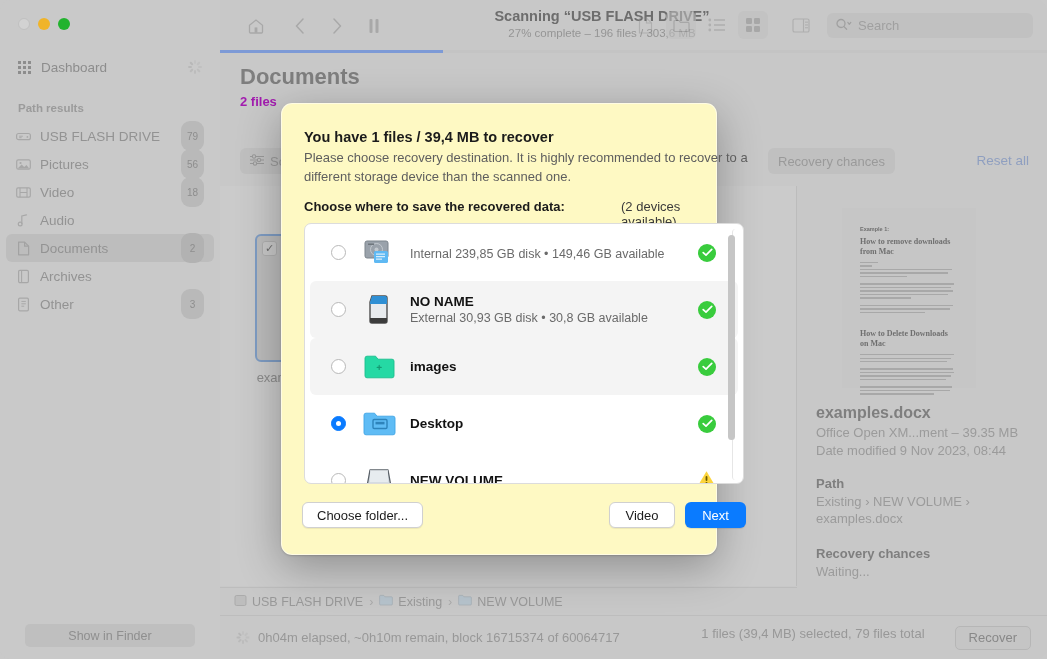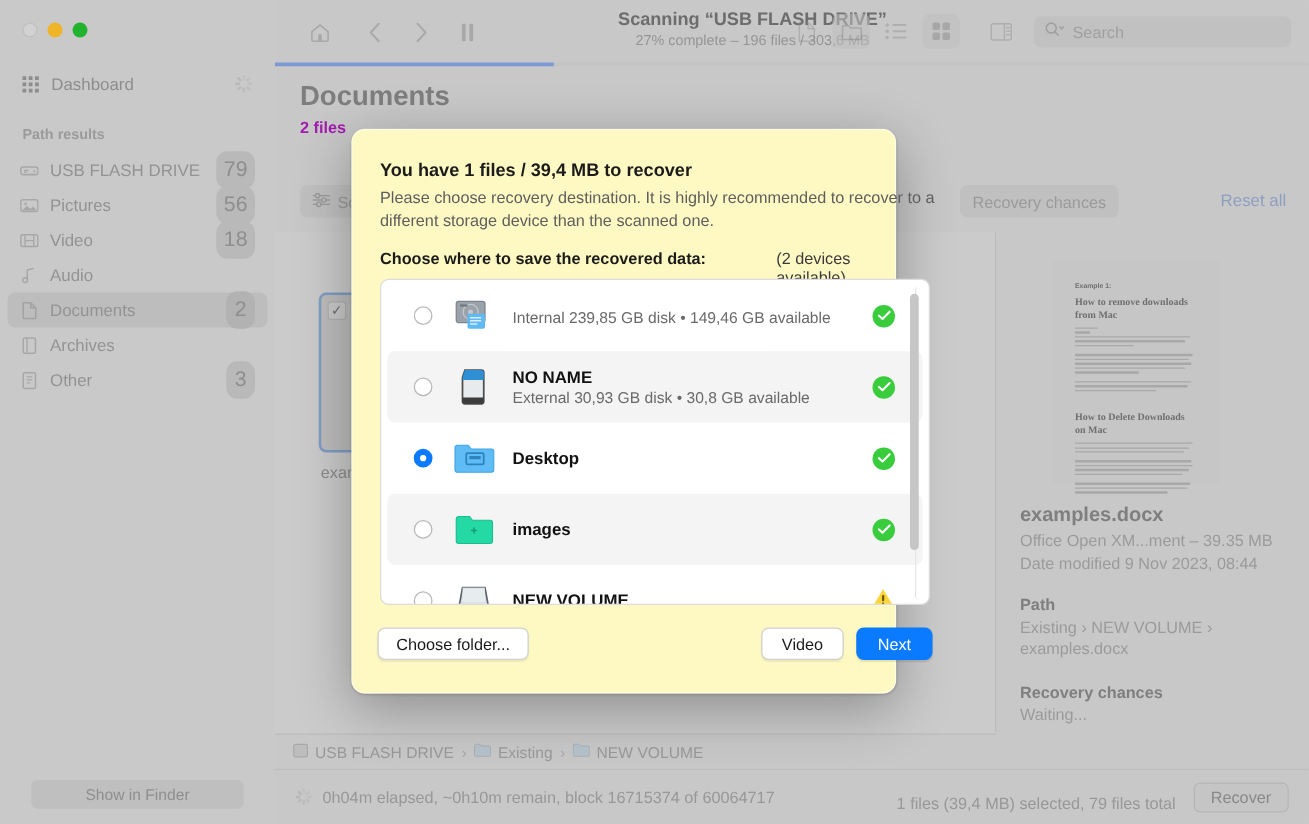--- a/index.html
+++ b/index.html
@@ -60,21 +60,21 @@
   .nav-item {
     display: flex; align-items: center; gap: 9px;
     height: 28px; padding: 0 10px; margin: 0 0 0 0;
     border-radius: 6px; color: #939393; font-size: 13.5px;
   }
   .nav-item.active { background: #bdbdbd; }
   .nav-item .nlabel { flex: 1; white-space: nowrap; }
   .badge {
     min-width: 23px; height: 30px; padding: 0 6px;
     background: #b9b9b9; border-radius: 9px;
-    font-size: 17px; color: #8e8e8e;
+    font-size: 10px; color: #8e8e8e;
     display: flex; align-items: center; justify-content: center;
   }
   .nav-item.active .badge { background: #b2b2b2; }
   .nicon { width: 15px; height: 15px; flex: 0 0 15px; opacity: .55; }
   .nicon svg { display: block; }
 
   .finder-btn {
     position: absolute; left: 25px; bottom: 12px;
     width: 170px; height: 23px; border-radius: 5px;
     background: #bfbfbf; color: #8f8f8f;
@@ -220,21 +220,21 @@
   .bc-sep { color: #aaa; }
   .bc-item { display:flex; align-items:center; gap:5px; }
 
   .statusbar {
     position: absolute; left: 0; bottom: 0; width: 827px; height: 44px;
     border-top: 1px solid #bdbdbd;
     display: flex; align-items: center;
   }
   .st-left { display: flex; align-items: center; gap: 9px; margin-left: 16px;
              font-size: 13px; color: #989898; }
-  .st-right { margin-left: auto; display: flex; align-items: flex-end; gap: 14px;
+  .st-right { margin-left: auto; display: flex; align-items: flex-start; gap: 30px;
               margin-right: 16px; font-size: 13px; color: #989898; }
   .recover-btn {
     height: 24px; padding: 0 13px; border-radius: 5px;
     background: #c5c5c5; border: 1px solid #b6b6b6;
     display: flex; align-items: center; font-size: 13px; color: #888;
   }
 
   
   .modal {
     position: absolute; left: 281px; top: 103px;
@@ -713,59 +713,59 @@
               <div class="dev-desc">External 30,93 GB disk • 30,8 GB available</div>
             </div>
             <div class="dev-status">
               <span class="ok-badge">
                 <svg width="11" height="9" viewBox="0 0 11 9">
                   <path d="M1.2 4.6 4 7.2 9.7 1.4" fill="none" stroke="#fff" stroke-width="1.7" stroke-linecap="round" stroke-linejoin="round"></path>
                 </svg>
               </span>
             </div>
           </div>
+          <div class="dev alt">
+            <div class="radio"></div>
+            <div class="dev-ico">
+              <svg width="34" height="27" viewBox="0 0 34 27">
+                <path d="M2 5.2a2 2 0 0 1 2-2h8.6l2.4 3h14a2 2 0 0 1 2 2v14.6a2 2 0 0 1-2 2H4a2 2 0 0 1-2-2z" fill="#25d9a4" stroke="#1bbd8c" stroke-width="0.9"></path>
+                <path d="M16.2 12.4v4M14.2 14.4h4" stroke="#159a72" stroke-width="1.2" stroke-linecap="round"></path>
+              </svg>
+            </div>
+            <div class="dev-txt">
+              <div class="dev-name">images</div>
+            </div>
+            <div class="dev-status">
+              <span class="ok-badge">
+                <svg width="11" height="9" viewBox="0 0 11 9">
+                  <path d="M1.2 4.6 4 7.2 9.7 1.4" fill="none" stroke="#fff" stroke-width="1.7" stroke-linecap="round" stroke-linejoin="round"></path>
+                </svg>
+              </span>
+            </div>
+          </div>
           <div class="dev">
             <div class="radio sel"></div>
             <div class="dev-ico">
               <svg width="34" height="27" viewBox="0 0 34 27">
                 <path d="M1 5.2a2 2 0 0 1 2-2h8.6l2.4 3h16a2 2 0 0 1 2 2v14.6a2 2 0 0 1-2 2H3a2 2 0 0 1-2-2z" fill="#5fbcf5" stroke="#3fa5e6" stroke-width="0.9"></path>
                 <rect x="10" y="9.5" width="14" height="9" rx="1.2" fill="none" stroke="#2d83bb" stroke-width="1.4"></rect>
                 <rect x="12.5" y="11.8" width="9" height="2.6" fill="#2d83bb"></rect>
               </svg>
             </div>
             <div class="dev-txt">
               <div class="dev-name">Desktop</div>
             </div>
             <div class="dev-status">
               <span class="ok-badge">
                 <svg width="11" height="9" viewBox="0 0 11 9">
                   <path d="M1.2 4.6 4 7.2 9.7 1.4" fill="none" stroke="#fff" stroke-width="1.7" stroke-linecap="round" stroke-linejoin="round"></path>
                 </svg>
               </span>
             </div>
           </div>
-          <div class="dev alt">
-            <div class="radio"></div>
-            <div class="dev-ico">
-              <svg width="34" height="27" viewBox="0 0 34 27">
-                <path d="M2 5.2a2 2 0 0 1 2-2h8.6l2.4 3h14a2 2 0 0 1 2 2v14.6a2 2 0 0 1-2 2H4a2 2 0 0 1-2-2z" fill="#25d9a4" stroke="#1bbd8c" stroke-width="0.9"></path>
-                <path d="M16.2 12.4v4M14.2 14.4h4" stroke="#159a72" stroke-width="1.2" stroke-linecap="round"></path>
-              </svg>
-            </div>
-            <div class="dev-txt">
-              <div class="dev-name">images</div>
-            </div>
-            <div class="dev-status">
-              <span class="ok-badge">
-                <svg width="11" height="9" viewBox="0 0 11 9">
-                  <path d="M1.2 4.6 4 7.2 9.7 1.4" fill="none" stroke="#fff" stroke-width="1.7" stroke-linecap="round" stroke-linejoin="round"></path>
-                </svg>
-              </span>
-            </div>
-          </div>
           <div class="dev">
             <div class="radio"></div>
             <div class="dev-ico">
               <svg width="34" height="26" viewBox="0 0 34 26">
                 <path d="M7 2h18l4 22H3z" fill="#d5dce2" stroke="#5a6168" stroke-width="1.3" stroke-linejoin="round"></path>
                 <path d="M7 2h18v12H7z" fill="#eef2f5" opacity="0.7"></path>
               </svg>
             </div>
             <div class="dev-txt">
               <div class="dev-name">NEW VOLUME</div>

